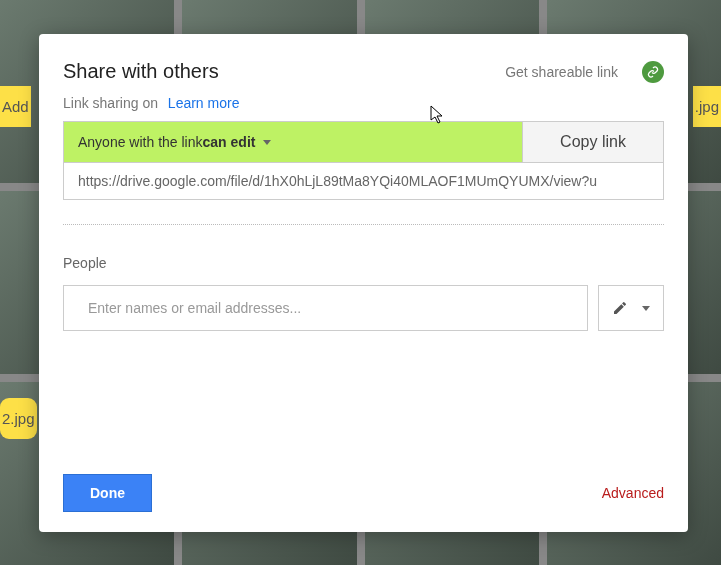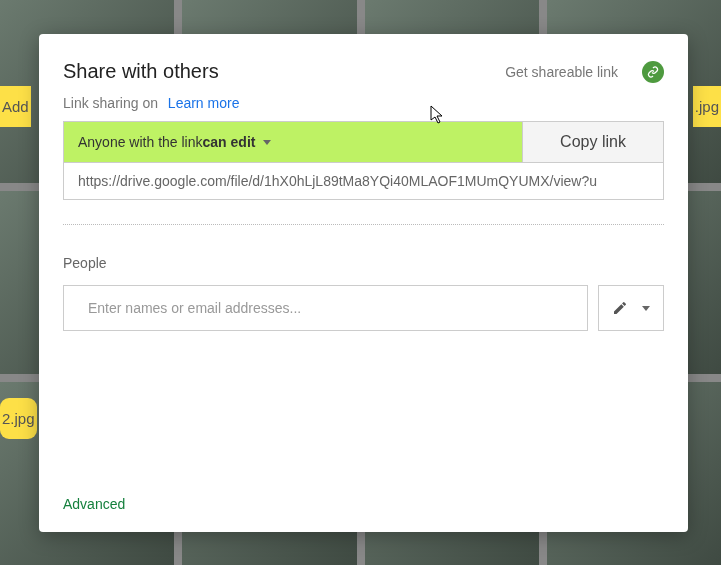--- a/index.html
+++ b/index.html
@@ -167,21 +167,21 @@
       background: #3b82f6;
       border: 1px solid #2b6fd4;
       color: #fff;
       font-size: 14px;
       font-weight: bold;
       padding: 10px 26px;
       cursor: pointer;
     }
     .advanced-link {
       font-size: 14px;
-      color: #15803d;
+      color: #b91c1c;
       cursor: pointer;
     }
     .cursor {
       position: absolute;
       top: 105px;
       left: 430px;
       width: 16px; height: 20px;
       pointer-events: none;
     }
   </style>
@@ -243,19 +243,20 @@
     <input class="people-input" type="text" placeholder="Enter names or email addresses..." style="">
     <div class="permission-btn">
       <svg class="pencil-icon" viewBox="0 0 24 24" fill="#555">
         <path d="M3 17.25V21h3.75l11-11-3.75-3.75-11 11zM20.7 7.05a1 1 0 0 0 0-1.4l-2.35-2.35a1 1 0 0 0-1.4 0L15.1 5.15l3.75 3.75 1.85-1.85z"></path>
       </svg>
       <span class="caret"></span>
     </div>
   </div>
 
   <div class="modal-footer">
+    <button class="done-btn">Done</button>
     <span class="advanced-link">Advanced</span>
   </div>
 </div>
 
 <svg class="cursor" viewBox="0 0 16 20">
   <path d="M1 1 L1 15 L5 12 L8 18 L10 17 L7 11 L12 11 Z" fill="white" stroke="black" stroke-width="1"></path>
 </svg>
 
 </body></html>

